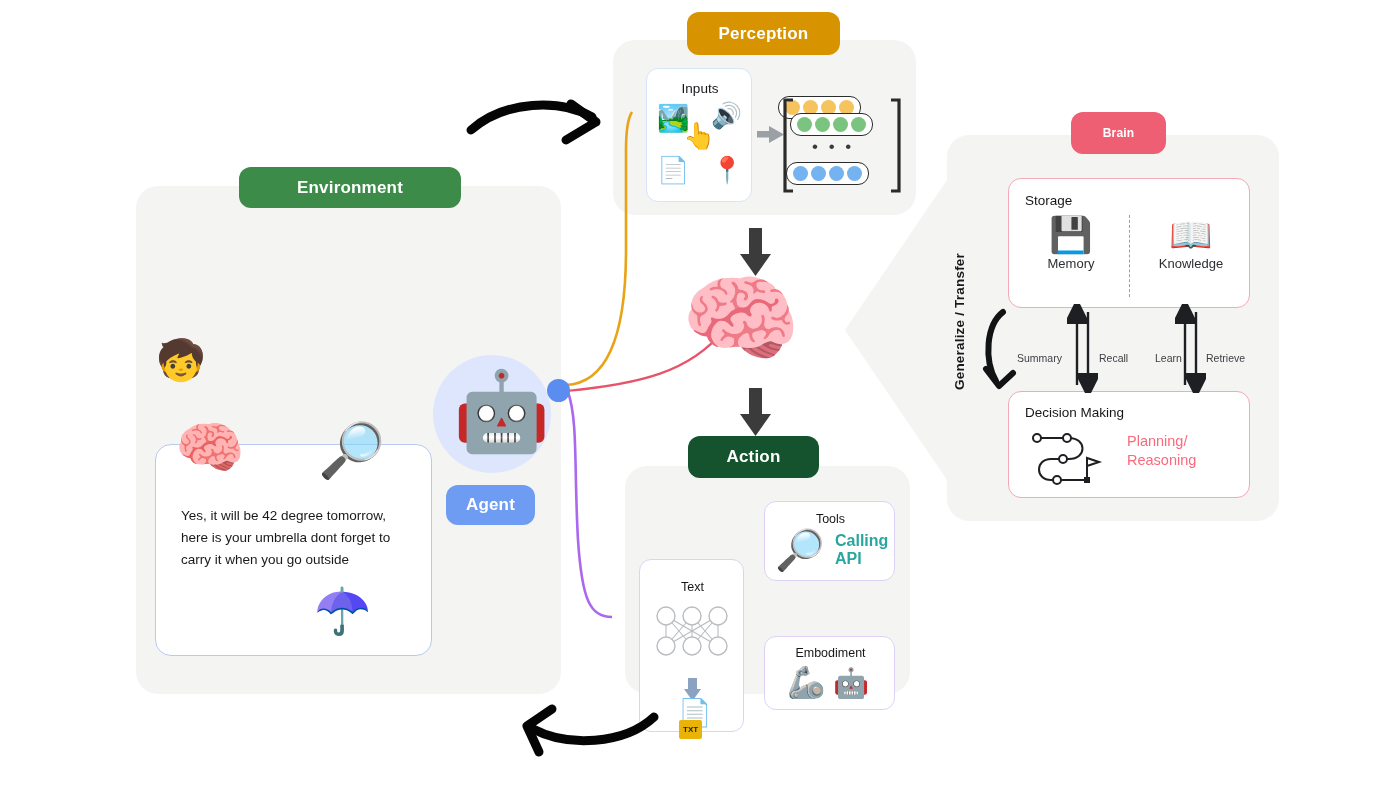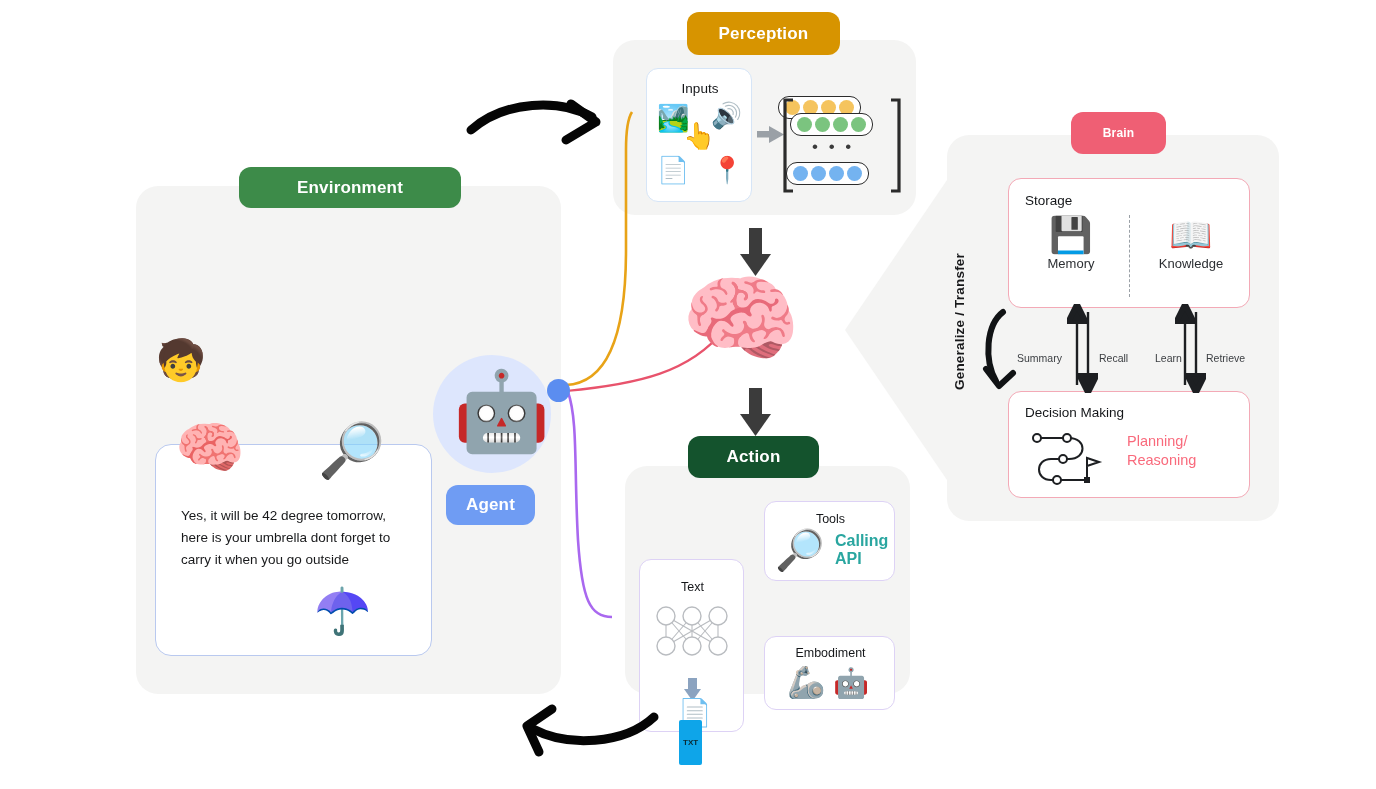--- a/index.html
+++ b/index.html
@@ -272,22 +272,22 @@
         <circle cx="26" cy="46" r="9"></circle>
           <circle cx="52" cy="46" r="9"></circle>
           <circle cx="78" cy="46" r="9"></circle>
       </g>
     </svg>
     <svg width="105" height="26" style="position:absolute;left:0;top:118px;">
       <rect x="48" y="0" width="9" height="13" fill="#8ba3c0"></rect>
       <path d="M44,11 L61,11 L52.5,23 Z" fill="#8ba3c0"></path>
     </svg>
     <div class="emoji" style="left:38px; top:140px; font-size:27px;">📄</div>
-    <div style="position:absolute; left:39px; top:160px; background:#0ea5e9; color:#0a2a33;
-                font-size:8px; font-weight:bold; padding:18px 4px; border-radius:2px;">TXT</div>
+    <div style="position:absolute; left:39px; top:160px; background:#eab308; color:#0a2a33;
+                font-size:8px; font-weight:bold; padding:5px 4px; border-radius:2px;">TXT</div>
   </div>
 
   <div class="card" id="act-tools-card">
     <div class="card-title">Tools</div>
     <div class="emoji" style="left:10px; top:28px; font-size:40px;">🔎</div>
     <div id="calling-api">Calling API</div>
   </div>
 
   <div class="card" id="act-emb-card">
     <div class="card-title">Embodiment</div>

